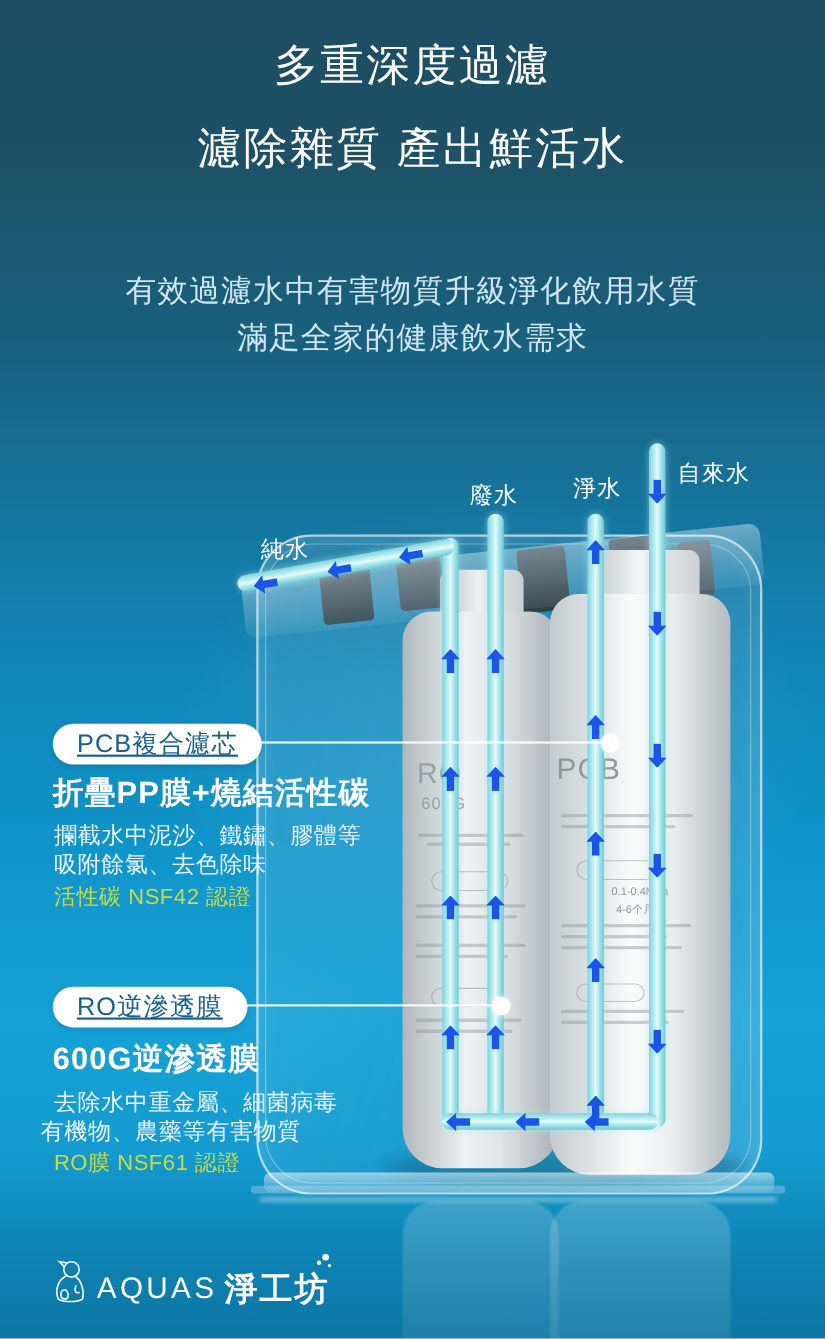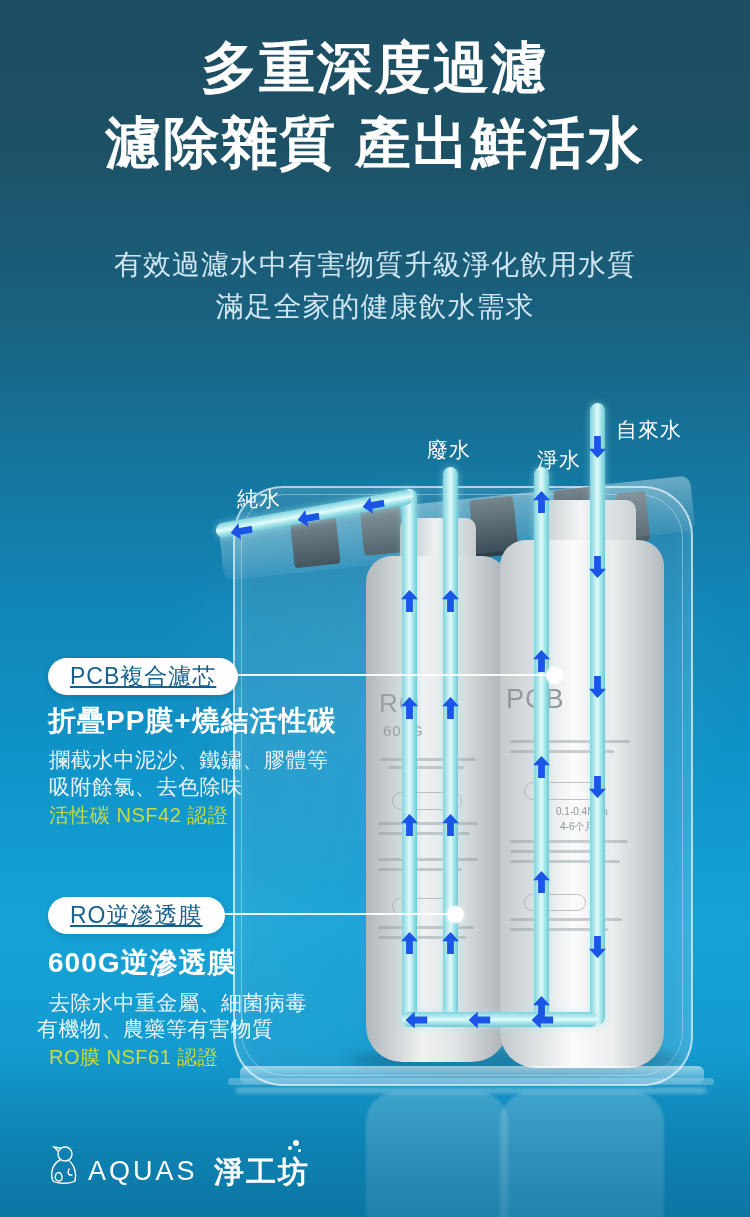--- a/index.html
+++ b/index.html
@@ -3,21 +3,21 @@
 <meta charset="utf-8">
 <style>
   html,body{margin:0;padding:0;}
   body{width:750px;height:1217px;overflow:hidden;font-family:"Liberation Sans","DejaVu Sans",sans-serif;}
   .page{position:relative;width:750px;height:1217px;overflow:hidden;
     background:linear-gradient(180deg,#1d4e63 0%,#1d5166 12%,#19617f 26%,#15759d 38%,#1186b8 50%,#0f93c8 62%,#16a2d6 76%,#149bd0 86%,#0e82b2 94%,#0c76a4 100%);}
   .glow{position:absolute;left:0;top:0;width:750px;height:1217px;
     background:radial-gradient(ellipse 420px 330px at 60% 56%,rgba(255,255,255,0.12),rgba(255,255,255,0) 70%);pointer-events:none;}
   .abs{position:absolute;}
   .ctr{left:0;width:750px;text-align:center;}
-  .title{color:#ffffff;font-weight:700;font-size:56px;line-height:1.0;letter-spacing:2px;}
+  .title{color:#ffffff;font-weight:400;font-size:40px;line-height:1.0;letter-spacing:2px;}
   .subtitle{color:#cfe6f2;font-size:28px;line-height:1.0;letter-spacing:1px;}
 
   
   .housing{left:233px;top:486px;width:456px;height:596px;border:2px solid rgba(255,255,255,0.65);border-radius:50px;
     background:linear-gradient(105deg,rgba(255,255,255,0.10),rgba(215,238,248,0.04) 45%,rgba(255,255,255,0.14));
     box-shadow:inset 0 0 22px rgba(255,255,255,0.12);}
   .housing-inner{left:241px;top:494px;width:440px;height:580px;border:1px solid rgba(255,255,255,0.35);border-radius:44px;}
   .topface{left:220px;top:500px;width:474px;height:56px;transform:rotate(-6deg);border-radius:10px;
     background:linear-gradient(180deg,rgba(235,248,253,0.40),rgba(210,235,245,0.08));}
   .mblock{transform:rotate(-6deg);border-radius:4px;}
@@ -155,21 +155,21 @@
   <div class="abs arr left" style="left:408px;top:1009px;"></div>
   <div class="abs arr left" style="left:471px;top:1009px;"></div>
   <div class="abs arr left" style="left:534px;top:1009px;"></div>
 
   <div class="abs arr sleft" style="left:233px;top:520px;"></div>
   <div class="abs arr sleft" style="left:300px;top:507px;"></div>
   <div class="abs arr sleft" style="left:365px;top:494px;"></div>
 
   <div class="abs flow-label" style="left:237px;top:485px;">純水</div>
   <div class="abs flow-label" style="left:427px;top:436px;">廢水</div>
-  <div class="abs flow-label" style="left:521px;top:446px;margin-left:16px;">淨水</div>
+  <div class="abs flow-label" style="left:521px;top:430px;">淨水</div>
   <div class="abs flow-label" style="left:616px;top:416px;">自來水</div>
 
   <div class="abs cline" style="left:222px;top:674px;width:326px;"></div>
   <div class="abs cdot" style="left:546px;top:667px;"></div>
   <div class="abs pill" style="left:48px;top:658px;">PCB複合濾芯</div>
   <div class="abs chead" style="left:48px;top:702px;">折疊PP膜+燒結活性碳</div>
   <div class="abs cdesc" style="left:49px;top:749px;">攔截水中泥沙、鐵鏽、膠體等</div>
   <div class="abs cdesc" style="left:49px;top:776px;">吸附餘氯、去色除味</div>
   <div class="abs ccert" style="left:49px;top:802px;text-align:center;">活性碳 NSF42 認證</div>
 
@@ -184,17 +184,17 @@
   <svg class="abs" style="left:44px;top:1144px;" width="40" height="42" viewBox="0 0 40 42">
     <g fill="none" stroke="#ffffff" stroke-width="1.4" stroke-linecap="round">
       <circle cx="21" cy="10" r="7"></circle>
       <path d="M14 7 L10 3 L16 4"></path>
       <path d="M16 16 C8 20 6 30 9 37 C14 40 26 40 31 37 C33 29 30 20 24 16"></path>
       <path d="M12 30 C10 34 12 37 15 37 C18 37 19 33 17 30 C16 28 14 28 12 30 Z"></path>
       <path d="M25 25 C23 29 25 32 28 31"></path>
     </g>
   </svg>
   <div class="abs brand-en" style="left:88px;top:1156px;">AQUAS</div>
-  <div class="abs brand-zh" style="left:214px;top:1152px;">淨工坊</div>
+  <div class="abs brand-zh" style="left:204px;top:1152px;">淨工坊</div>
   <div class="abs bdot" style="left:288px;top:1146px;width:4px;height:4px;"></div>
   <div class="abs bdot" style="left:293px;top:1140px;width:6px;height:6px;"></div>
   <div class="abs bdot" style="left:298px;top:1149px;width:3px;height:3px;"></div>
 </div>
 
 </body></html>

